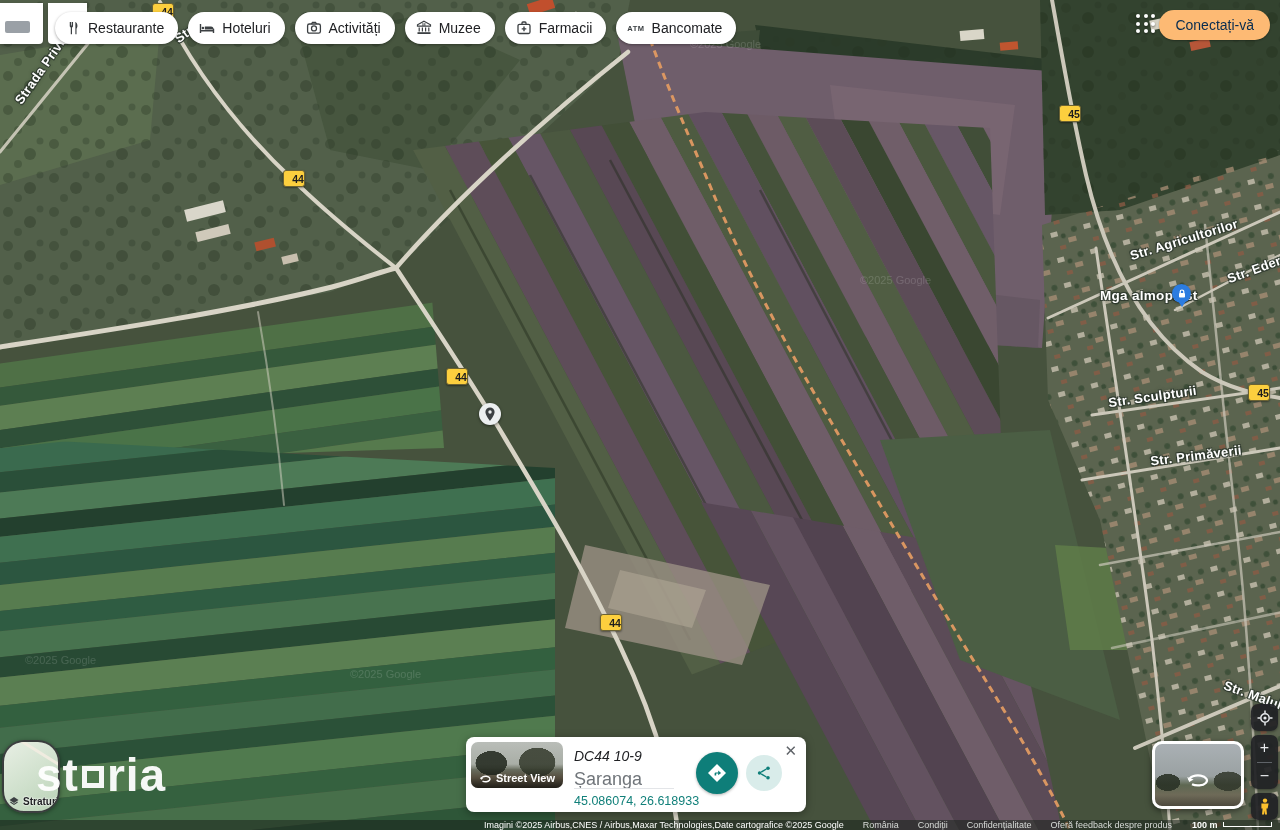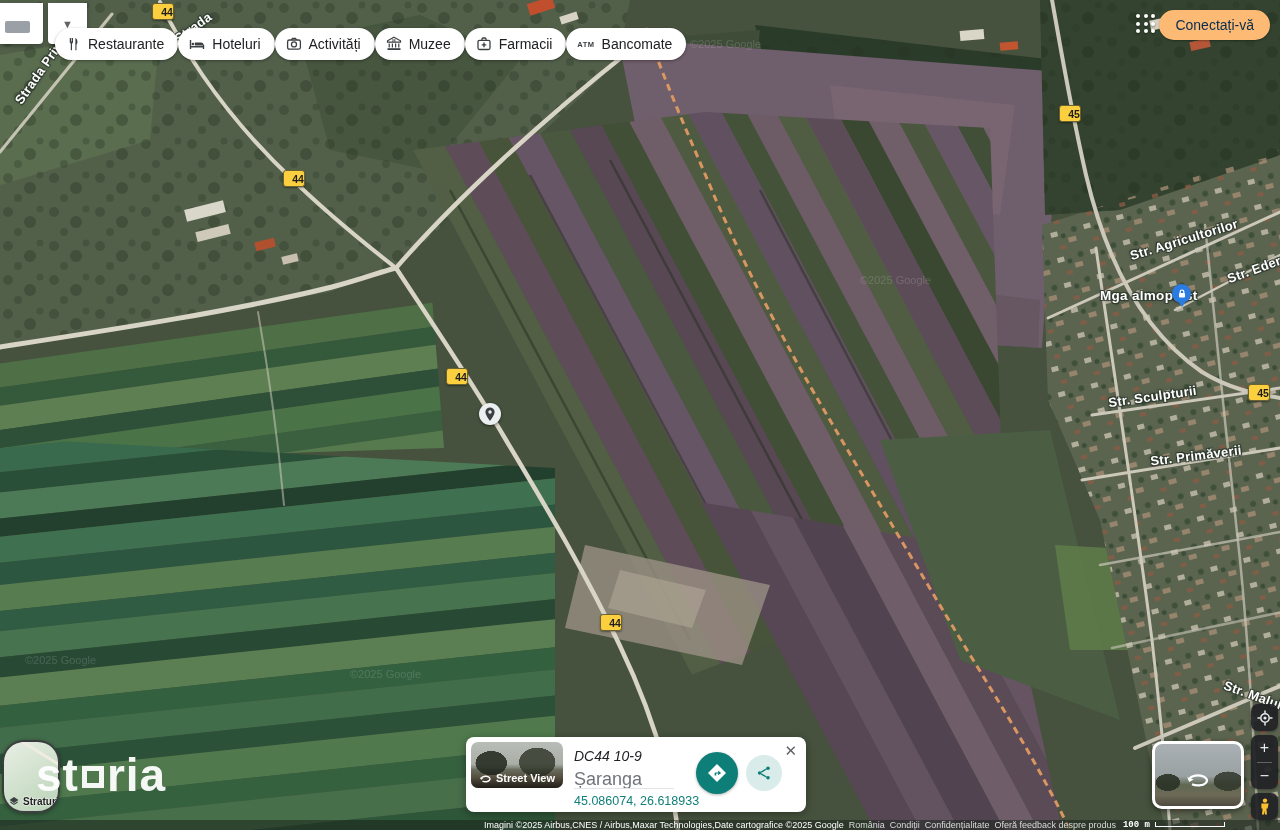--- a/index.html
+++ b/index.html
@@ -12,21 +12,21 @@
   .maplabel { position:absolute; z-index:2; color:#fff; font-size:13px; font-weight:700;
     letter-spacing:.3px; white-space:nowrap;
     text-shadow:-1px -1px 0 rgba(45,55,45,.85), 1px -1px 0 rgba(45,55,45,.85),
       -1px 1px 0 rgba(45,55,45,.85), 1px 1px 0 rgba(45,55,45,.85), 0 0 4px rgba(40,50,40,.7); }
   .badge { position:absolute; z-index:2; width:22px; height:17px; background:#fccf3e;
     border:1.5px solid #6b6233; border-radius:3px; color:#1d1d1d; font-size:10.5px;
     font-weight:700; display:flex; align-items:center; justify-content:center;
     box-shadow:0 1px 2px rgba(0,0,0,.4);padding-left:8px; }
 
   
-  .chips { position:absolute; left:55px; top:28px; z-index:5; display:flex; }
+  .chips { position:absolute; left:55px; top:12px; z-index:5; display:flex; gap:10px; }
   .chip { height:32px; background:#fff; border-radius:16px; display:flex; align-items:center;
     gap:7px; padding:0 14px 0 11px; font-size:14px; color:#202124; cursor:pointer;
     box-shadow:0 1px 3px rgba(0,0,0,.35); white-space:nowrap; }
   .chip svg { display:block; }
   .atmtxt { font-size:7.5px; font-weight:700; color:#3c4043; letter-spacing:.5px; }
 
   
   .tlbox { position:absolute; z-index:5; background:#fff; box-shadow:0 2px 4px rgba(0,0,0,.3); }
   .tl1 { left:0; top:3px; width:43px; height:41px; border-radius:0 0 4px 0; }
   .tl1 .ph { position:absolute; left:5px; top:18px; width:25px; height:12px;
@@ -111,22 +111,22 @@
     background:
       radial-gradient(ellipse 20px 14px at 15% 62%, rgba(42,50,38,.9) 60%, rgba(42,50,38,0) 61%),
       radial-gradient(ellipse 24px 16px at 85% 60%, rgba(48,54,42,.85) 60%, rgba(48,54,42,0) 61%),
       linear-gradient(180deg,#aab0b4 0%,#9aa1a2 52%,#5e6852 66%,#6e6a58 82%,#4e4a3e 100%); }
   .svpreview .spin { position:absolute; left:50%; top:58%; transform:translate(-50%,-50%); }
 
   
   .attr { position:absolute; left:0; right:0; bottom:0; height:10px; z-index:7;
     background:rgba(25,35,28,.55); display:flex; align-items:center; font-size:9px;
     color:#fff; padding-left:484px; white-space:nowrap;text-align:center; }
-  .attr .lnk { color:#d8dbd8; margin-left:5px; cursor:pointer; }
-  .attr .scaletxt { margin-left:7px; font-weight:700;font-family:Liberation Mono, monospace; }
+  .attr .lnk { color:#d8dbd8; margin-left:19px; cursor:pointer; }
+  .attr .scaletxt { margin-left:20px; font-weight:700; }
   .attr .scalebar { width:70px; height:5px; border-left:1.5px solid #fff;
     border-right:1.5px solid #fff; border-bottom:1.5px solid #fff; margin:0 8px 2px 5px; }
 </style>
 </head>
 <body>
 
 <div class="stage">
 
   <svg class="mapbg" width="1280" height="830" viewBox="0 0 1280 830">
     <defs>

